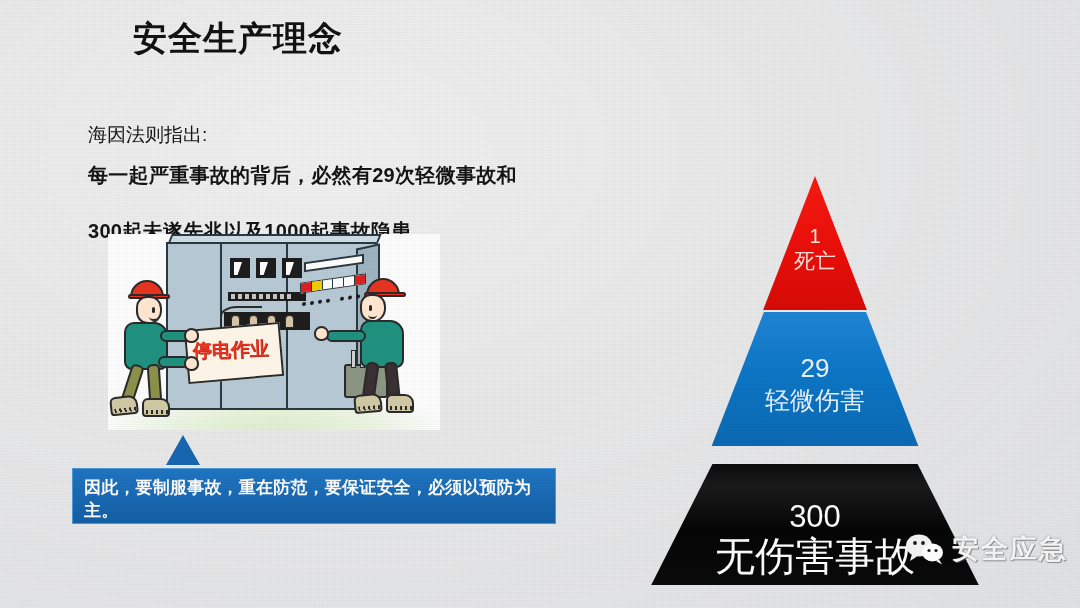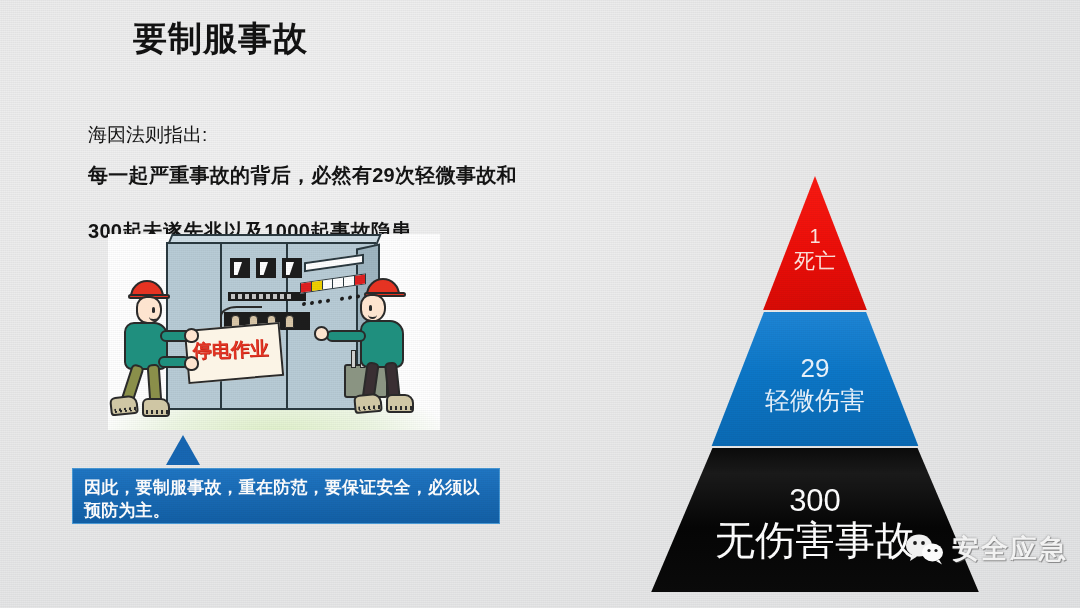--- a/index.html
+++ b/index.html
@@ -366,21 +366,21 @@
     top: 435px;
     width: 0; height: 0;
     border-left: 17px solid transparent;
     border-right: 17px solid transparent;
     border-bottom: 30px solid #1767b3;
   }
   #callout {
     position: absolute;
     left: 72px;
     top: 468px;
-    width: 428px;
+    width: 484px;
     height: 56px;
     background: linear-gradient(180deg,#1f76c4 0%, #1869b2 55%, #1260a6 100%);
     border: 1px solid #4a9ad6;
     box-sizing: border-box;
     padding: 7px 11px 0 11px;
   }
   #callout .ctext {
     color: #ffffff;
     font-size: 17px;
     font-weight: 700;
@@ -410,22 +410,22 @@
     background: linear-gradient(180deg,#fb1a12 0%, #ec0d08 60%, #d90b06 100%);
     clip-path: polygon(50% 0%, 63.3% 100%, 36.7% 100%);
   }
   #tier-blue {
     top: 136px;
     height: 134px;
     background: linear-gradient(180deg,#1e86d6 0%, #0c77c8 45%, #0a6ab4 100%);
     clip-path: polygon(36.9% 0%, 63.1% 0%, 76.5% 100%, 23.5% 100%);
   }
   #tier-black {
-    top: 272px;
-    height: 144px;
+    top: 288px;
+    height: 121px;
     background: linear-gradient(180deg,#0b0b0b 0%, #1a1a1a 18%, #050505 55%, #0a0a0a 100%);
     clip-path: polygon(23.7% 0%, 76.3% 0%, 92% 100%, 8% 100%);
   }
   .tier-inner {
     position: absolute;
     left: 0; right: 0;
     text-align: center;
   }
   #tier-red .tier-inner   { top: 48px; }
   #tier-blue .tier-inner  { top: 40px; }
@@ -468,21 +468,21 @@
     letter-spacing: 2px;
     text-shadow: 0 0 2px rgba(60,60,60,.55), 1px 1px 0 rgba(90,90,90,.5);
     white-space: nowrap;
   }
 </style>
 </head>
 <body>
 
 <div id="slide">
 
-  <div class="title">要制服事故</div>
+  <div class="title">安全生产理念</div>
   <div class="lead">海因法则指出:</div>
   <div class="body-line l1">每一起严重事故的背后，必然有29次轻微事故和</div>
   <div class="body-line l2">300起未遂先兆以及1000起事故隐患。</div>
 
   <div id="cartoon">
     <div class="floor"></div>
 
     <div class="cab-top"></div>
     <div class="cab"></div>
     <div class="cab-right"></div>

